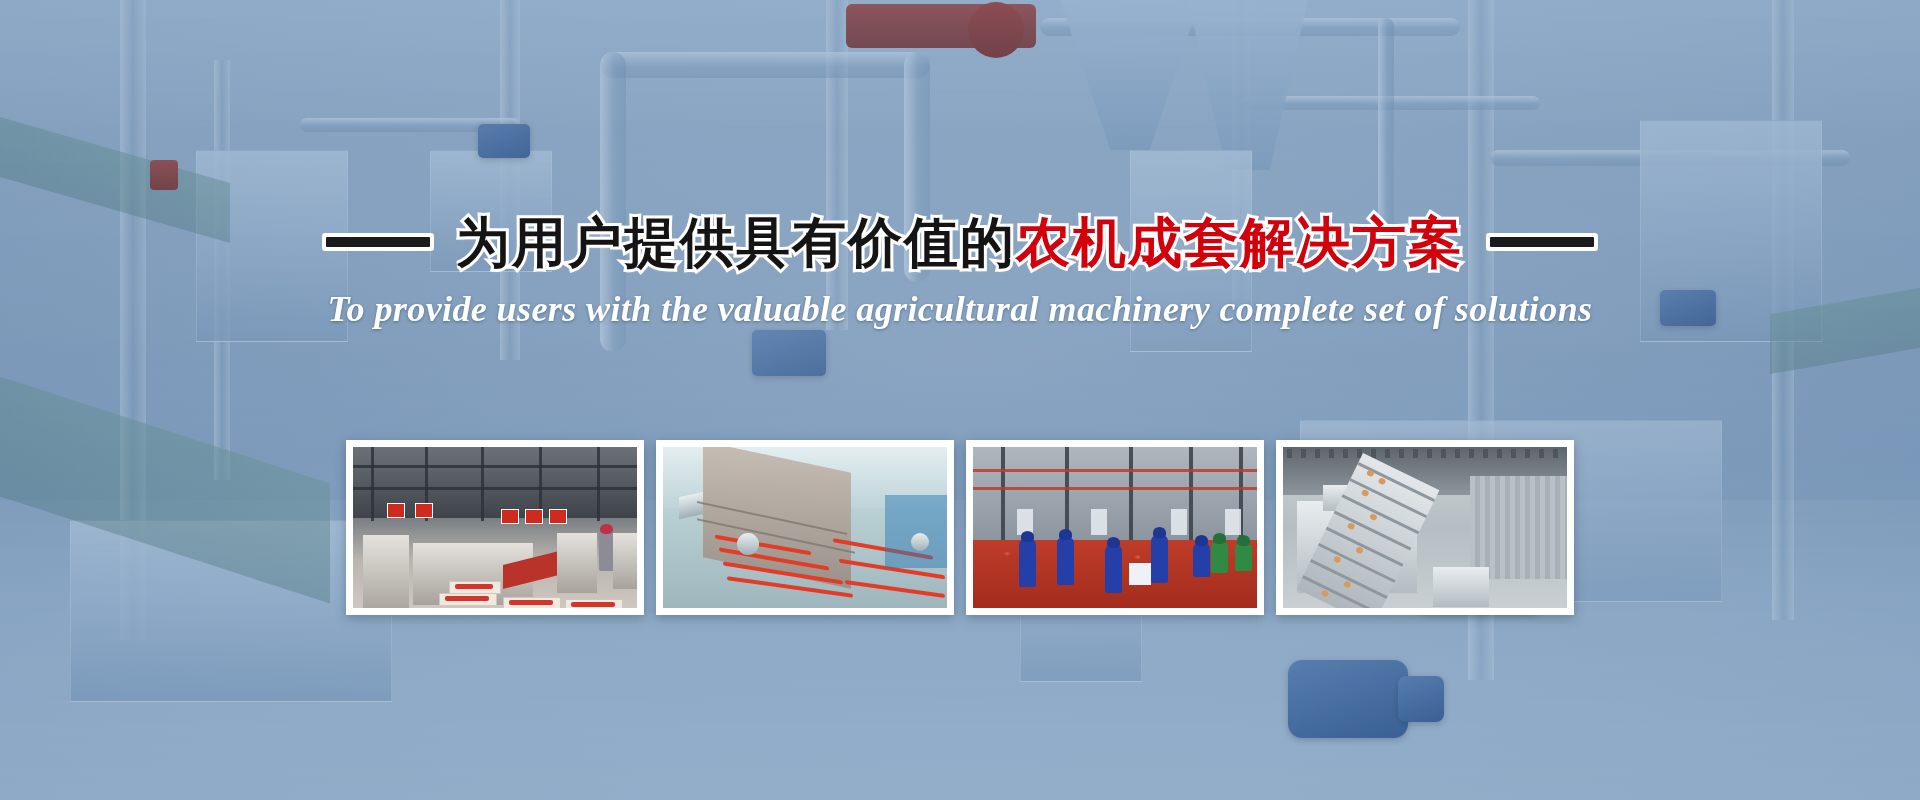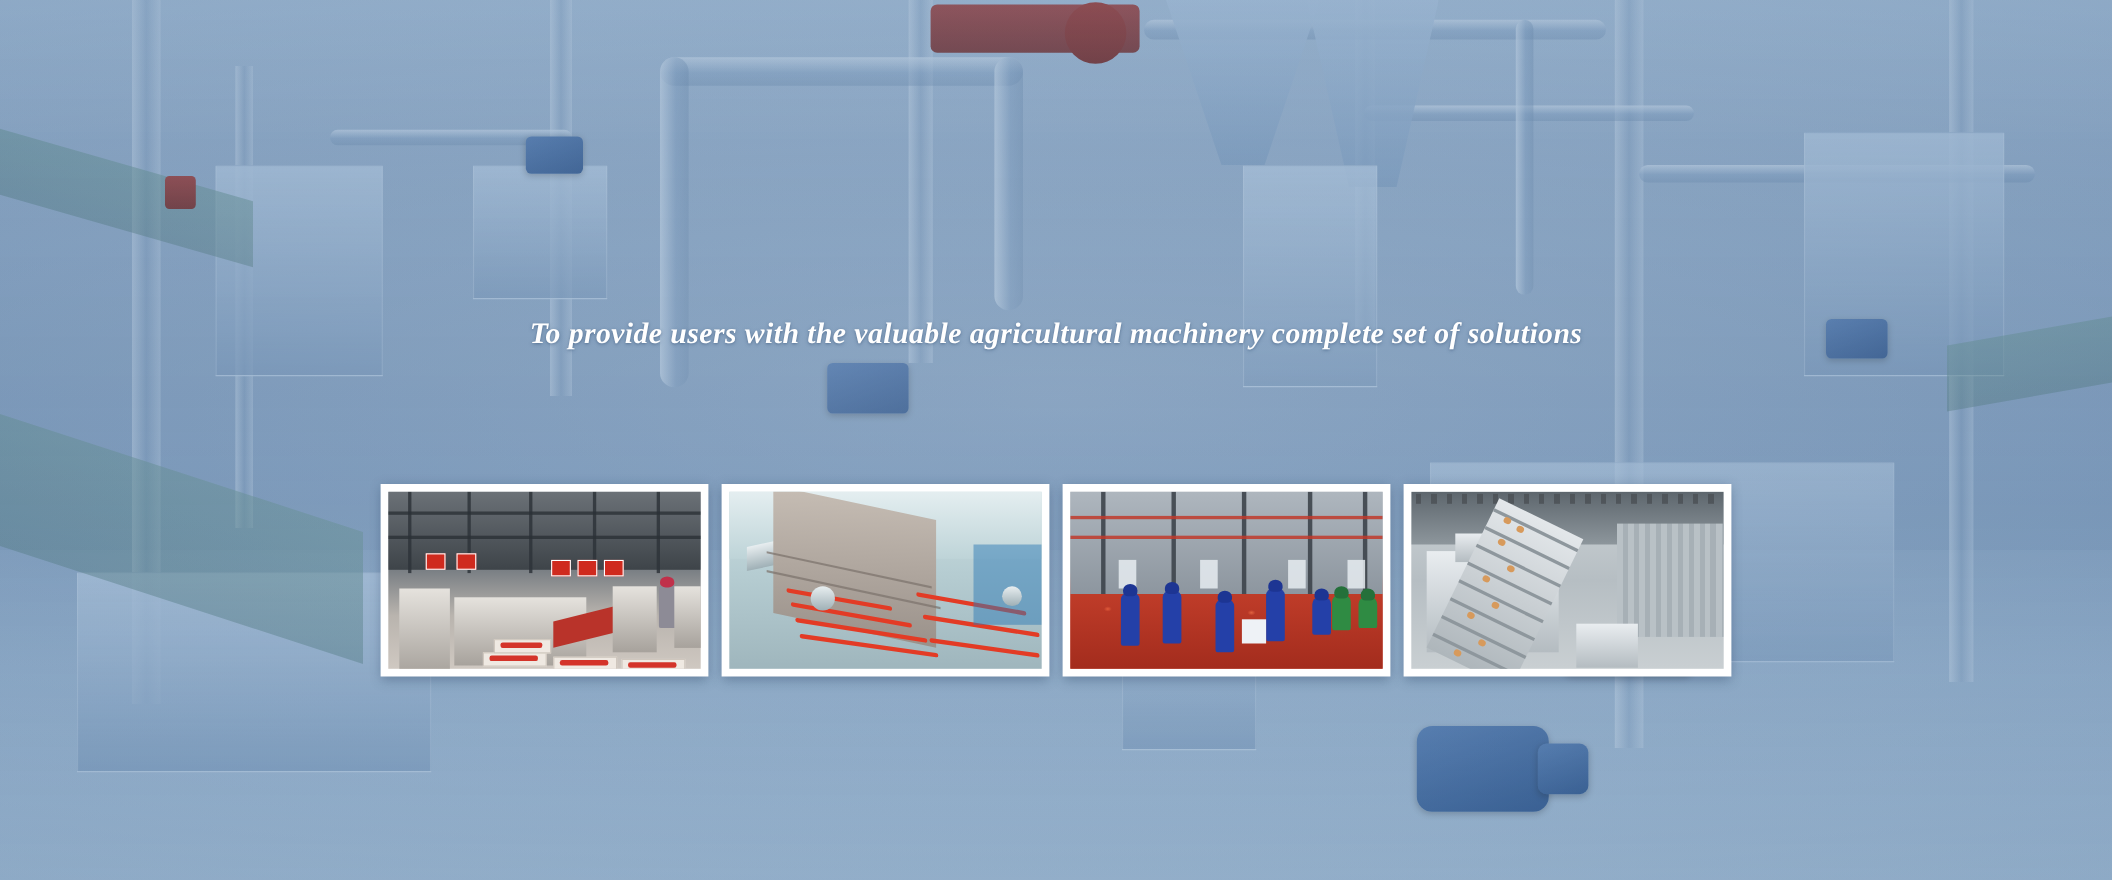--- a/index.html
+++ b/index.html
@@ -86,21 +86,21 @@
     -webkit-text-stroke:6px #ffffff;
     paint-order:stroke fill;
     text-shadow:0 2px 3px rgba(255,255,255,.6);
   }
 
   .subtitle{
     position:absolute;left:0;right:0;top:288px;
     text-align:center;
     font-family:"Liberation Serif","DejaVu Serif",serif;
     font-style:italic;font-weight:bold;
-    font-size:27px;letter-spacing:.4px;
+    font-size:36px;letter-spacing:.4px;
     color:#ffffff;
     text-shadow:0 1px 3px rgba(40,70,105,.55);
   }
 
   
   .thumbs{
     position:absolute;left:0;right:0;top:440px;
     display:flex;justify-content:center;gap:12px;
   }
   .thumb{
@@ -231,20 +231,25 @@
     <div class="redthing" style="left:378px;top:598px;width:16px;height:16px;border-radius:50%;"></div>
 
     <div class="machine" style="left:1020px;top:520px;width:120px;height:160px;"></div>
 
     <div class="bg-tint"></div>
     <div class="bg-tint2"></div>
   </div>
 
   <div class="content">
 
+    <div class="headline-row">
+      <span class="dash"></span>
+      <span class="headline"><span class="seg-dark">为用户提供具有价值的</span><span class="seg-red">农机成套解决方案</span></span>
+      <span class="dash"></span>
+    </div>
 
     <div class="subtitle">To provide users with the  valuable agricultural machinery complete set of solutions</div>
 
     <div class="thumbs">
 
       <div class="thumb">
         <div class="thumb-inner t1">
           <div class="roof"></div>
           <div class="truss" style="left:18px;"></div>
           <div class="truss" style="left:72px;"></div>

